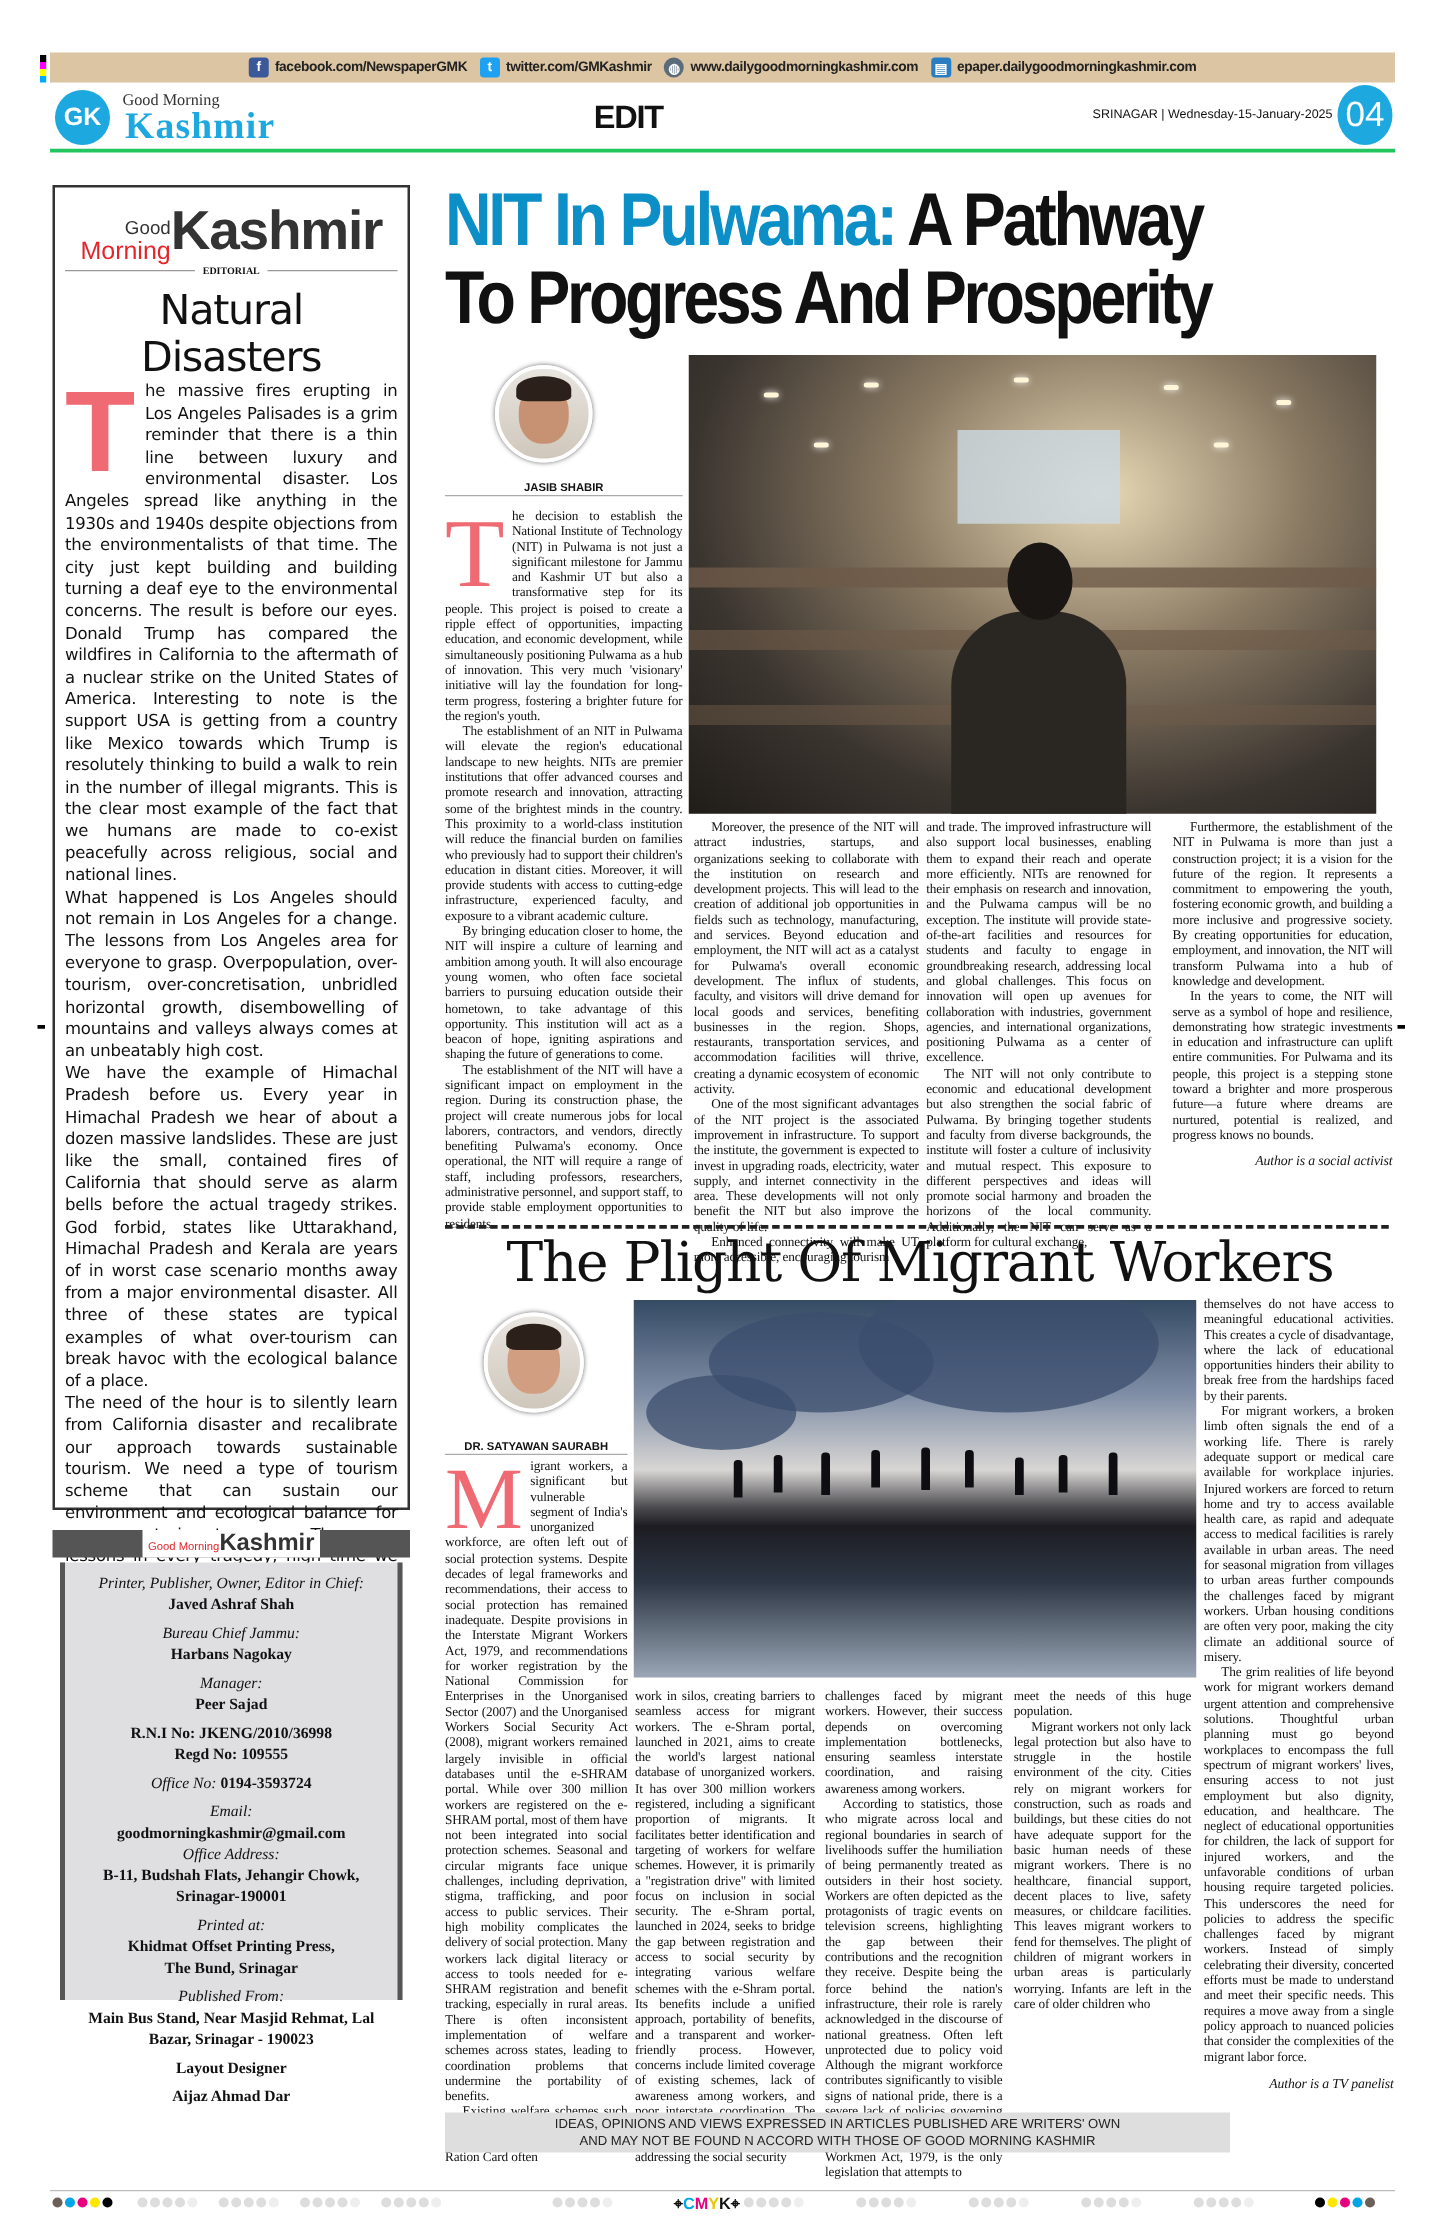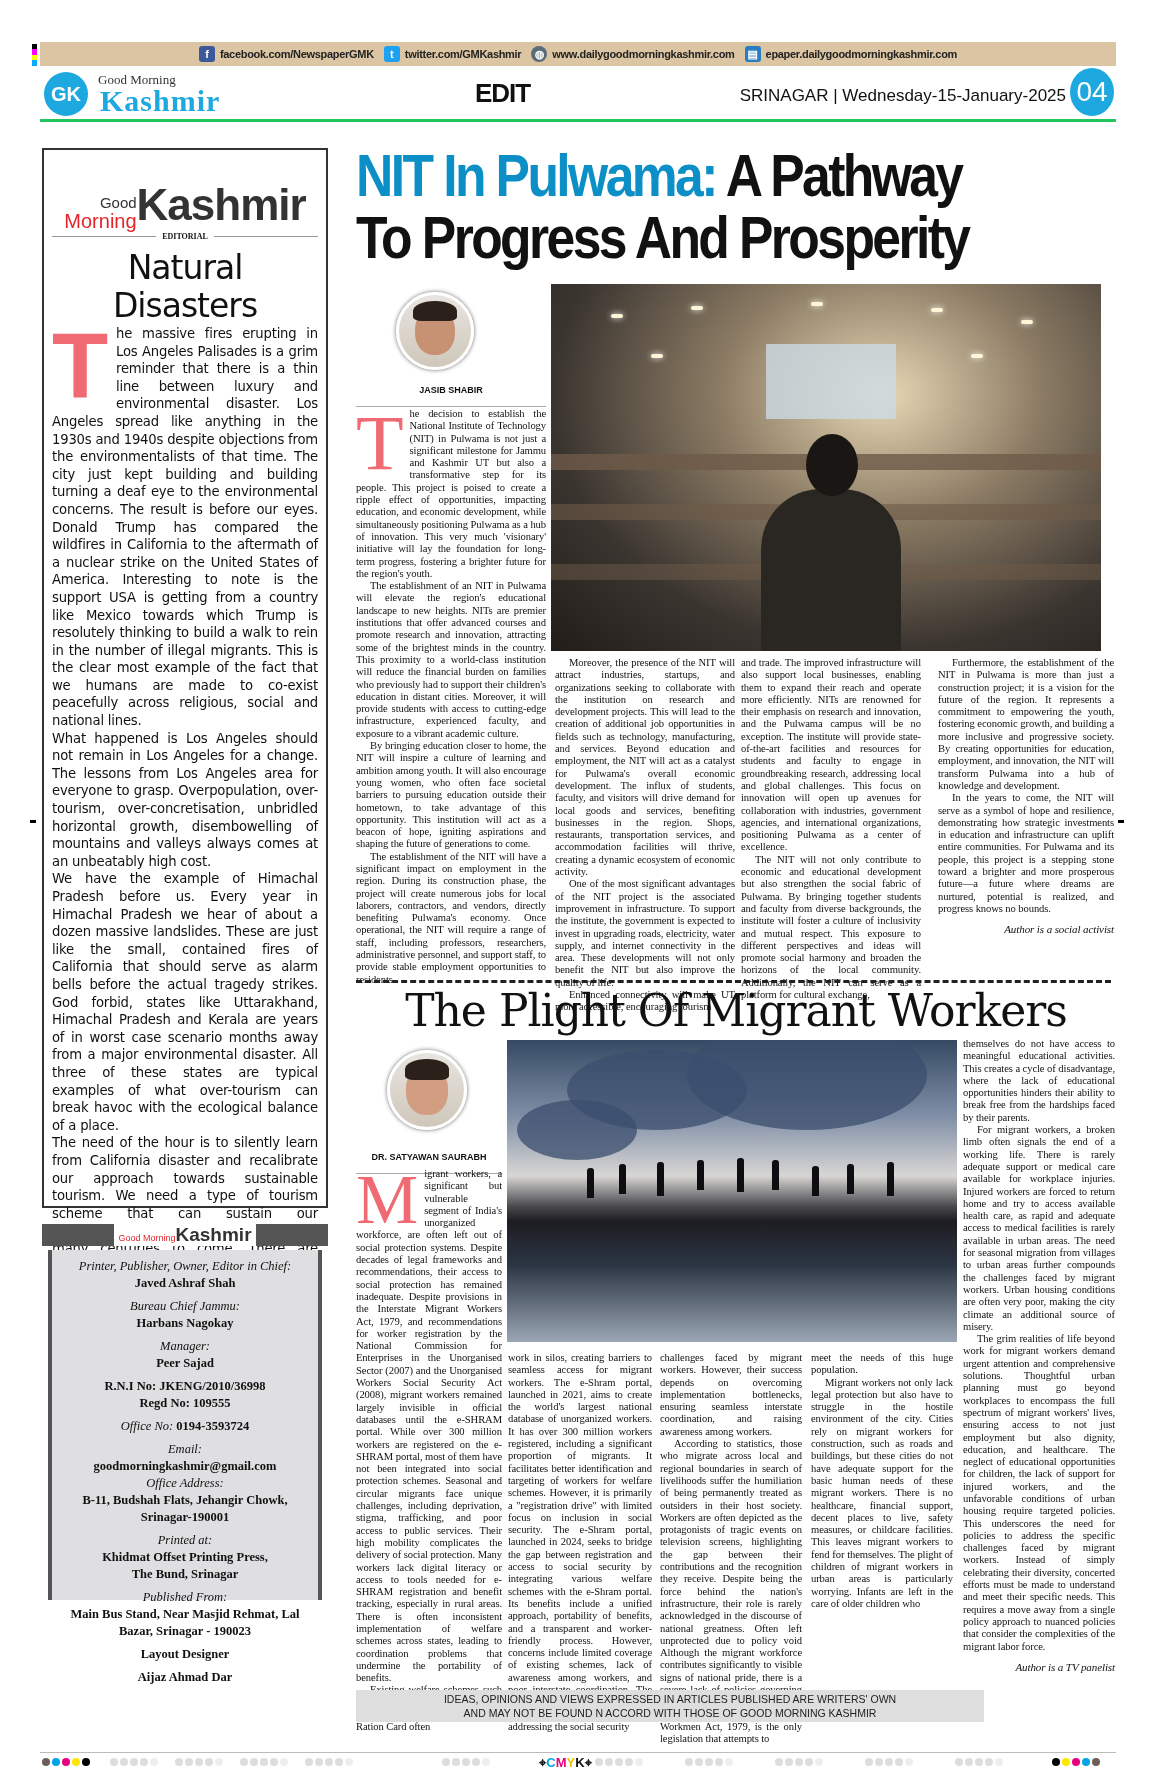--- a/index.html
+++ b/index.html
@@ -6,44 +6,44 @@
 body{width:1156px;height:1791px;background:#fff;font-family:"Liberation Serif",serif;color:#111;position:relative;overflow:hidden}
 .topbar{position:absolute;left:40px;top:42px;width:1076px;height:24px;background:#dcc5a2;display:flex;align-items:center;justify-content:center;gap:10px;font-family:"Liberation Sans",sans-serif;font-size:11px;font-weight:bold;color:#222;letter-spacing:-0.3px}
 .topbar .lk{display:flex;align-items:center;gap:5px}
 .ico{width:16px;height:16px;border-radius:3px;display:inline-flex;align-items:center;justify-content:center;color:#fff;font-size:11px;font-weight:bold}
 .reg{position:absolute;left:32px;top:44px;width:5px;height:22px;background:linear-gradient(#000 0 25%,#f0f 25% 50%,#ff0 50% 75%,#0af 75%)}
 .masthead{position:absolute;left:40px;top:70px;width:1076px;height:52px;border-bottom:3px solid #22c55e}
 .logo-circ{position:absolute;left:4px;top:2px;width:44px;height:44px;border-radius:50%;background:#1ea8e0;color:#fff;font-family:"Liberation Sans",sans-serif;font-weight:bold;font-size:20px;display:flex;align-items:center;justify-content:center}
 .logo-gm{position:absolute;left:58px;top:2px;font-size:13px;color:#333}
 .logo-k{position:absolute;left:60px;top:14px;font-size:30px;font-weight:bold;color:#1ea8e0;letter-spacing:1px}
 .edit{position:absolute;left:435px;top:8px;font-family:"Liberation Sans",sans-serif;font-weight:bold;font-size:26px;letter-spacing:-1px}
-.dateline{position:absolute;right:50px;top:16px;font-family:"Liberation Sans",sans-serif;font-size:17px;color:#111}
+.dateline{position:absolute;right:50px;top:16px;font-family:"Liberation Sans",sans-serif;font-size:10px;color:#111}
 .pageno{position:absolute;right:2px;top:-2px;width:44px;height:48px;border-radius:50%;background:#1ea8e0;color:#fff;font-family:"Liberation Sans",sans-serif;font-size:28px;display:flex;align-items:center;justify-content:center}
 .edbox{position:absolute;left:42px;top:148px;width:286px;height:1060px;border:2px solid #333;padding:6px 8px}
-.edlogo{text-align:center;margin-top:24px;white-space:nowrap}
+.edlogo{text-align:center;margin-top:4px;white-space:nowrap}
 .edlogo .gm{font-family:"Liberation Sans",sans-serif;color:#e5252a;font-size:20px;line-height:18px;display:inline-block;vertical-align:bottom}
 .edlogo .ks{font-family:"Liberation Sans",sans-serif;color:#333;font-weight:bold;font-size:44px;display:inline-block;vertical-align:bottom;letter-spacing:-1px}
 .edlab{display:flex;align-items:center;gap:6px;font-size:8px;font-weight:bold;margin:2px 0 8px}
 .edlab::before,.edlab::after{content:"";flex:1;height:1px;background:#999}
 .edtitle{font-family:"DejaVu Sans",sans-serif;font-size:33px;text-align:center;letter-spacing:-1px;line-height:38px}
 .edtext{font-family:"DejaVu Sans",sans-serif;font-size:13.2px;line-height:17.6px;text-align:justify;color:#111;letter-spacing:-0.2px}
 .edtext p{margin:0}
 .drop{float:left;font-family:"Liberation Sans",sans-serif;color:#f06a73;font-size:92px;line-height:78px;margin:2px 8px 0 0;font-weight:bold}
 .imprint-head{position:absolute;left:42px;top:1224px;width:286px;height:22px;background:#555;display:flex;justify-content:center}
 .imprint-head span{background:#fff;padding:0 4px;font-family:"Liberation Sans",sans-serif;font-weight:bold;font-size:19px;color:#333;line-height:22px}
 .imprint-head small{color:#e5252a;font-size:9px;font-weight:normal}
 .imprint{position:absolute;left:48px;top:1250px;width:274px;height:350px;background:#dfdfe2;border-left:4px solid #555;border-right:4px solid #555;text-align:center;padding-top:8px;font-size:12.5px;line-height:17px}
 .imprint .it{font-style:italic}
 .imprint .b{font-weight:bold;margin-bottom:6px}
 .h1{position:absolute;left:356px;top:145px;width:760px;font-family:"Liberation Sans",sans-serif;font-weight:bold;font-size:60px;line-height:62px;letter-spacing:-3px;transform:scaleX(.86);transform-origin:left}
 .h1 .blue{color:#0b8fc6}
 .avatar{position:absolute;border-radius:50%;border:3px solid #fff;box-shadow:0 0 4px #666;overflow:hidden;background:linear-gradient(#e8e4df,#cfc7bb)}
 .face{position:absolute;left:22%;top:18%;width:56%;height:66%;border-radius:45%;background:#c79273}
 .hair{position:absolute;left:20%;top:8%;width:60%;height:28%;border-radius:50% 50% 20% 20%;background:#2b201a}
-.byline{position:absolute;font-family:"Liberation Sans",sans-serif;font-weight:bold;font-size:9px;text-align:center;border-bottom:1px solid #aaa;padding-bottom:11px}
+.byline{position:absolute;font-family:"Liberation Sans",sans-serif;font-weight:bold;font-size:9px;text-align:center;border-bottom:1px solid #aaa;padding-bottom:1px}
 .col{position:absolute;font-size:10.6px;line-height:12.3px;text-align:justify;font-family:"Liberation Serif",serif;letter-spacing:-0.1px}
 .col p{text-indent:14px}
 .col p.ni{text-indent:0}
 .dropr{float:left;font-family:"Liberation Serif",serif;color:#f06a73;font-size:78px;line-height:62px;margin:4px 6px 0 0}
 .photo1{position:absolute;left:551px;top:284px;width:550px;height:367px;overflow:hidden;background:radial-gradient(ellipse at 60% 30%,#e7d9b6 0%,#8a7a63 35%,#3b3530 70%,#201c18 100%)}
 .screen{position:absolute;left:215px;top:60px;width:130px;height:75px;background:#cdd9e4;opacity:.8}
 .light{position:absolute;width:12px;height:4px;background:#fff6d8;border-radius:2px;box-shadow:0 0 6px #fff}
 .person{position:absolute;left:210px;top:150px;width:140px;height:217px}
 .person .hd{position:absolute;left:45px;top:0;width:52px;height:62px;border-radius:50%;background:#1a1613}
 .person .bd{position:absolute;left:0;top:55px;width:140px;height:170px;border-radius:60px 60px 0 0;background:#2a2723}

